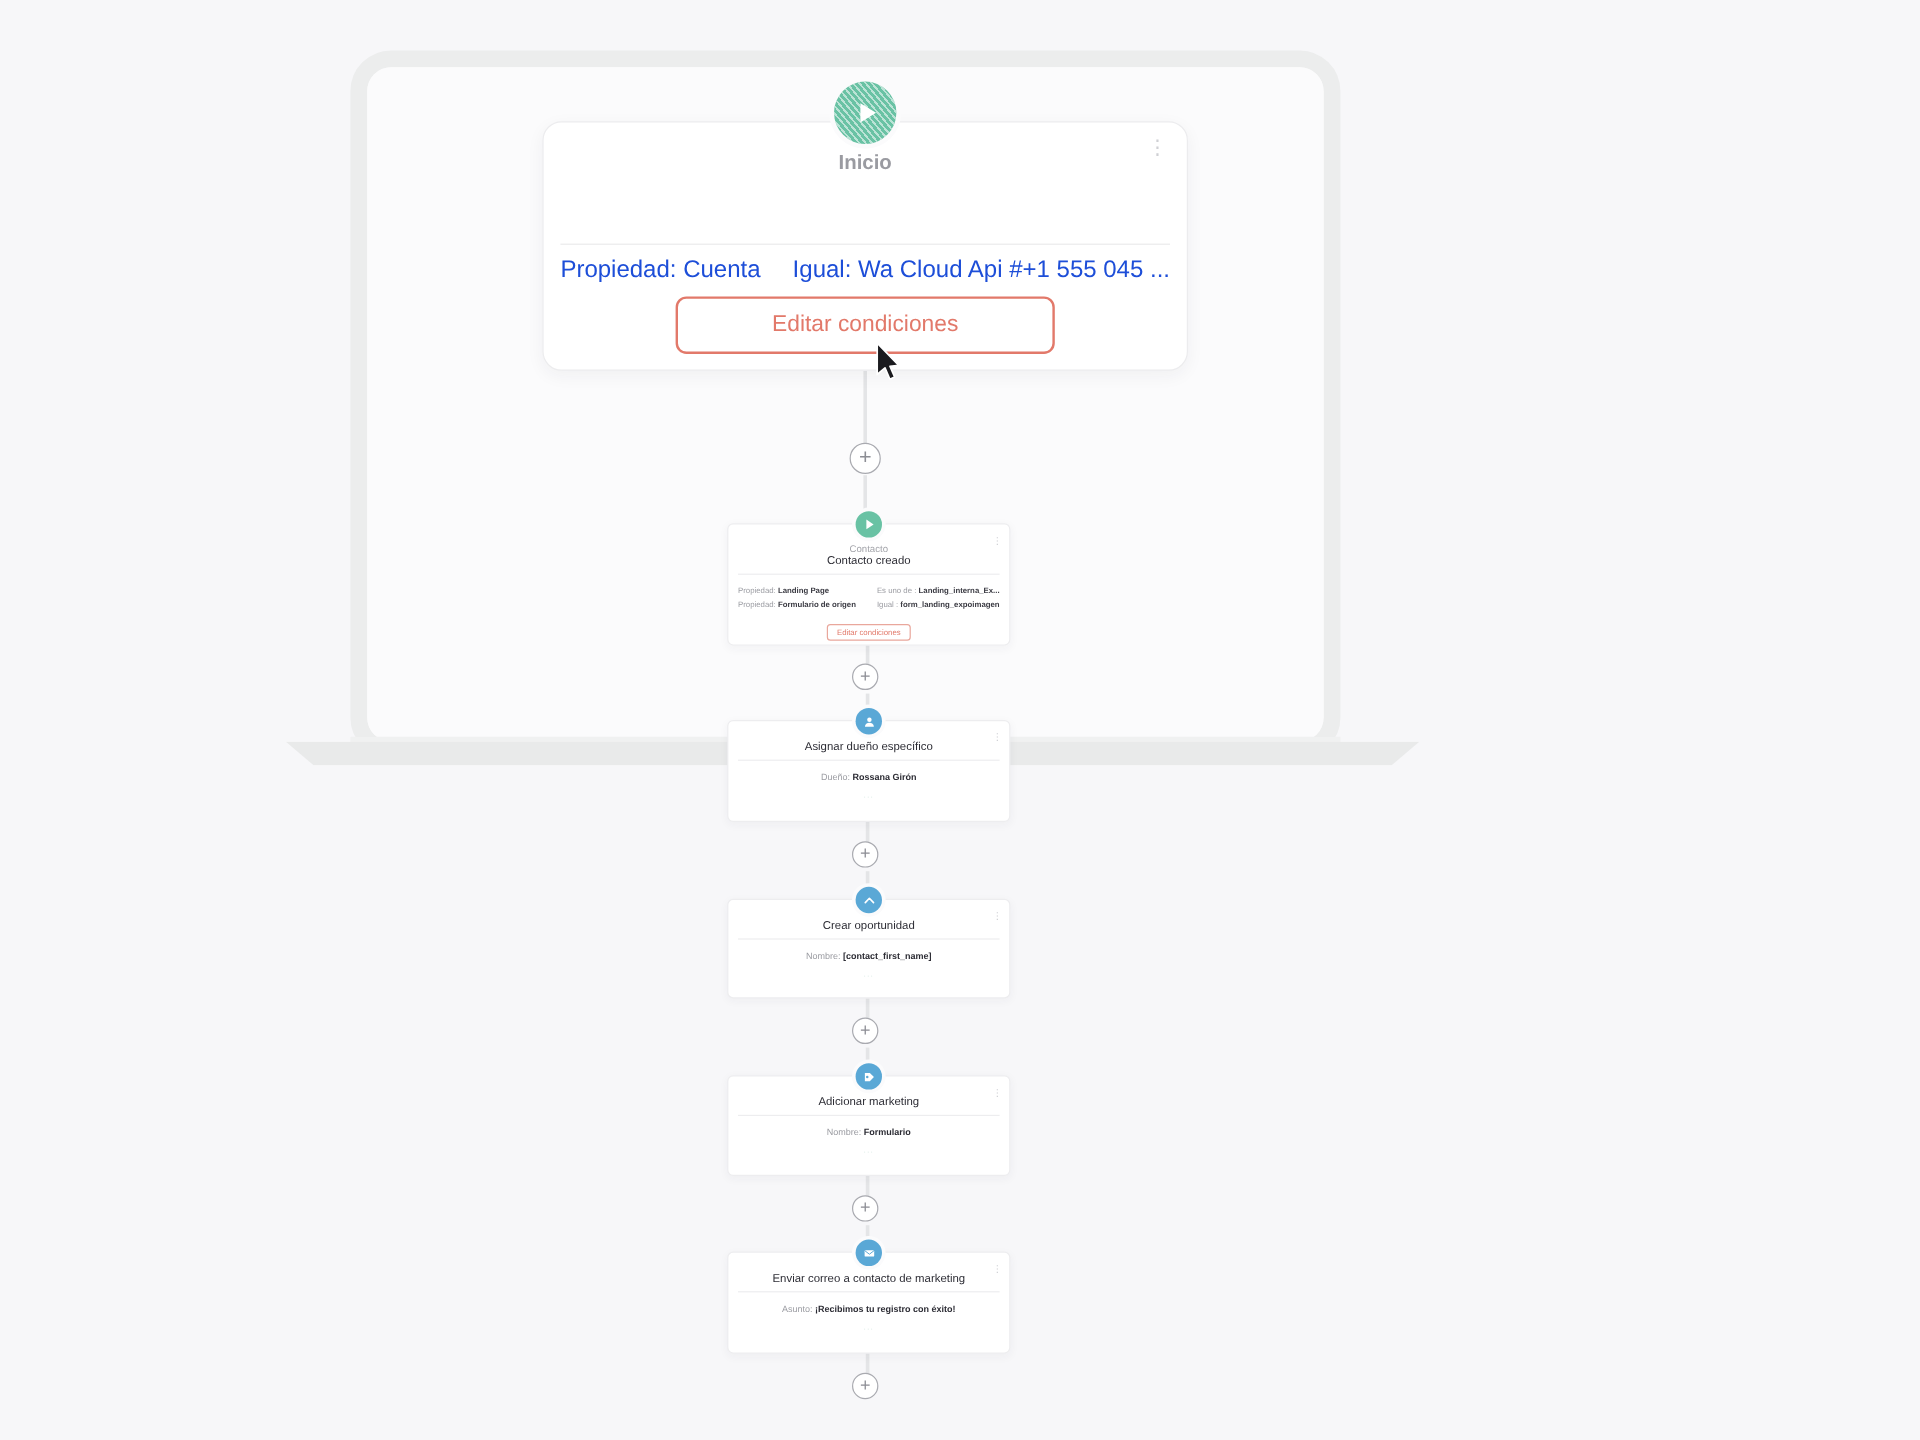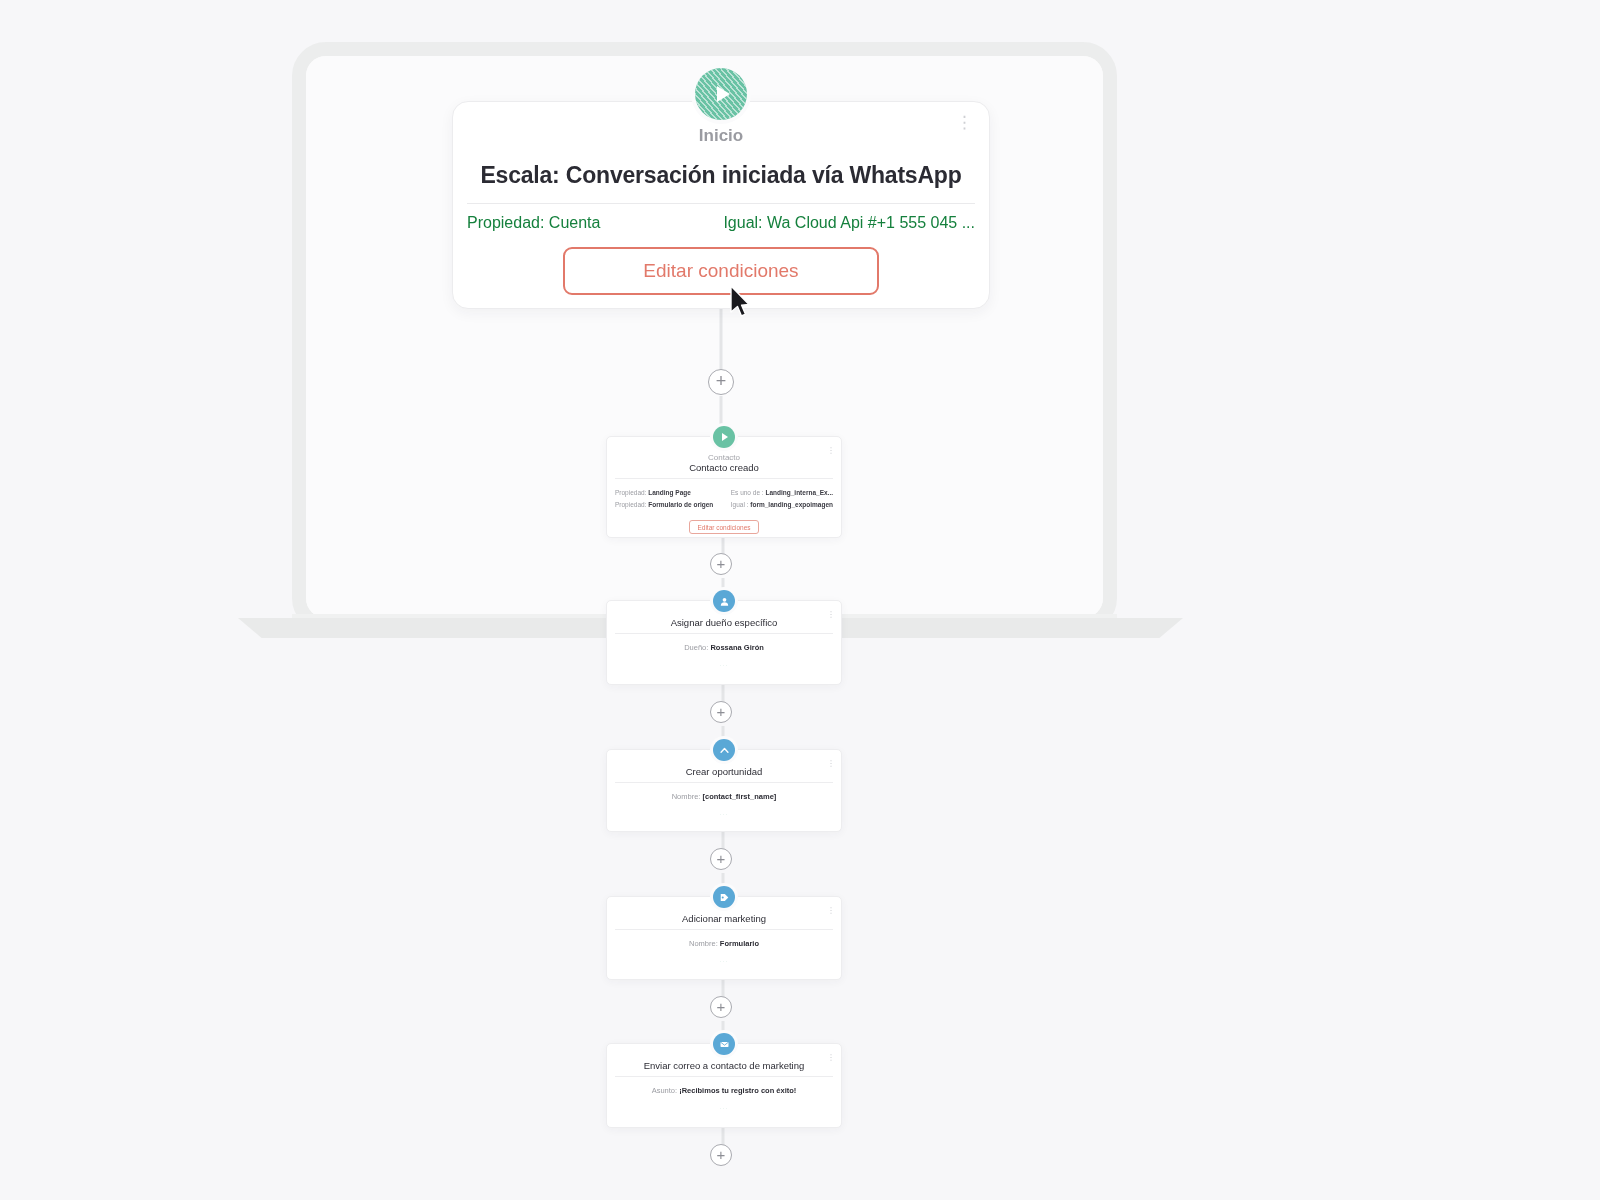--- a/index.html
+++ b/index.html
@@ -160,22 +160,22 @@
     height: 1px;
     background: #eaeaec;
   }
   #start-conditions {
     position: absolute;
     top: 112px;
     left: 14px;
     right: 14px;
     display: flex;
     justify-content: space-between;
-    font-size: 16px;
-    color: #15803d;
+    font-size: 20px;
+    color: #1d4ed8;
   }
   #edit-conditions-button {
     position: absolute;
     left: 50%;
     transform: translateX(-50%);
     top: 145px;
     width: 316px;
     height: 48px;
     border: 2px solid #e2796a;
     border-radius: 9px;
@@ -351,21 +351,20 @@
   </div>
 
   <div id="start-badge">
     <div class="hatch"></div>
     <div class="play-tri-lg"></div>
   </div>
 
   <div id="start-node">
     <div id="start-dots">⋮</div>
     <div id="start-kicker">Inicio</div>
-    <div id="start-title">Escala: Conversación iniciada vía WhatsApp</div>
     <div id="start-divider"></div>
     <div id="start-conditions">
       <div>Propiedad: Cuenta</div>
       <div>Igual: Wa Cloud Api #+1 555 045 ...</div>
     </div>
     <div id="edit-conditions-button">Editar condiciones</div>
   </div>
 
   <svg id="mouse-cursor" viewBox="0 0 22 34">
     <path d="M2,1 L2,27 L8.5,21.5 L12.5,31 L16.5,29.2 L12.6,20.2 L20,19.5 Z" fill="#1b1b1f" stroke="#ffffff" stroke-width="1.4" stroke-linejoin="round"></path>

